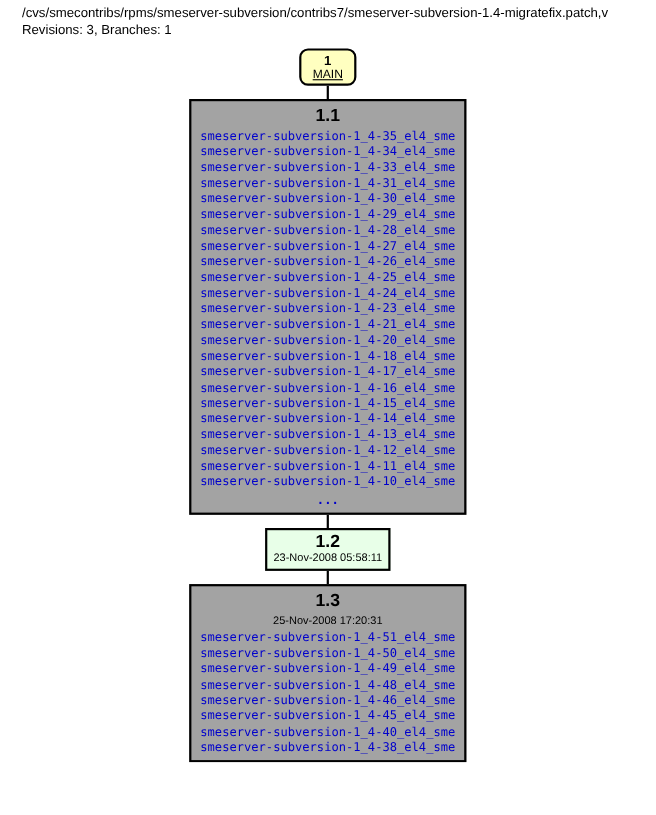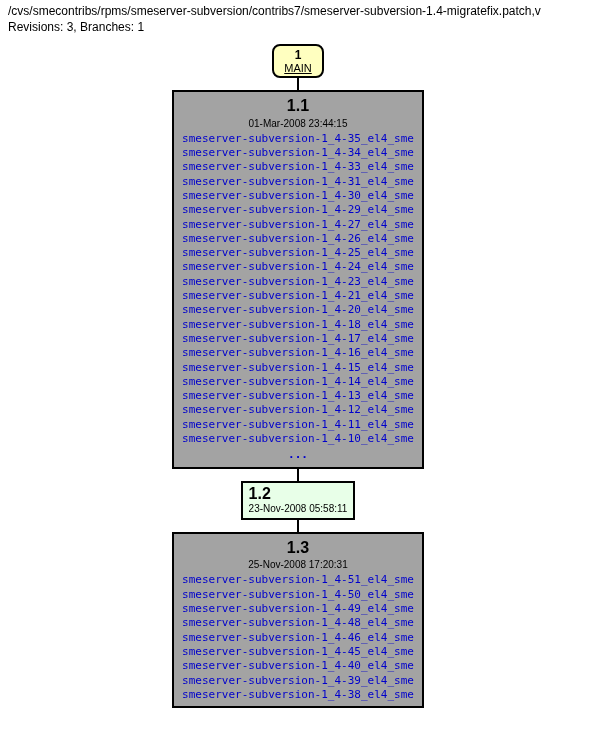--- a/index.html
+++ b/index.html
@@ -3,21 +3,21 @@
   <meta charset="utf-8">
   <style>
     body {
       margin: 0;
       padding: 0;
       font-family: sans-serif;
       background: #ffffff;
       width: 596px;
     }
     .header {
-      padding: 4px 8px;
+      padding: 4px 20px;
       font-family: sans-serif;
       font-size: 12px;
       color: #000;
     }
     .header-path {
       margin-bottom: 2px;
     }
     .header-stats {
       margin-bottom: 4px;
     }
@@ -80,21 +80,21 @@
       font-family: monospace;
       font-size: 11px;
       font-weight: bold;
       margin-top: 2px;
     }
     .small-rev-box {
       display: inline-block;
       border: 2px solid #000;
       background: #e8ffe8;
       padding: 2px 6px;
-      text-align: left;
+      text-align: center;
     }
   </style>
 </head>
 <body>
 
 <div class="header">
   <div class="header-path">/cvs/smecontribs/rpms/smeserver-subversion/contribs7/smeserver-subversion-1.4-migratefix.patch,v</div>
   <div class="header-stats">Revisions: 3, Branches: 1</div>
 </div>
 
@@ -102,28 +102,28 @@
 
   <div class="branch-box">
     <div class="branch-num">1</div>
     <div class="branch-name">MAIN</div>
   </div>
 
   <div class="connector"></div>
 
   <div class="revision-box">
     <div class="rev-number">1.1</div>
-    <div class="rev-date">01-Mar-2008 23:44:15</div>
     <div id="tags-0">
         <div class="rev-tag">smeserver-subversion-1_4-35_el4_sme</div>
         <div class="rev-tag">smeserver-subversion-1_4-34_el4_sme</div>
         <div class="rev-tag">smeserver-subversion-1_4-33_el4_sme</div>
         <div class="rev-tag">smeserver-subversion-1_4-31_el4_sme</div>
         <div class="rev-tag">smeserver-subversion-1_4-30_el4_sme</div>
         <div class="rev-tag">smeserver-subversion-1_4-29_el4_sme</div>
+        <div class="rev-tag">smeserver-subversion-1_4-28_el4_sme</div>
         <div class="rev-tag">smeserver-subversion-1_4-27_el4_sme</div>
         <div class="rev-tag">smeserver-subversion-1_4-26_el4_sme</div>
         <div class="rev-tag">smeserver-subversion-1_4-25_el4_sme</div>
         <div class="rev-tag">smeserver-subversion-1_4-24_el4_sme</div>
         <div class="rev-tag">smeserver-subversion-1_4-23_el4_sme</div>
         <div class="rev-tag">smeserver-subversion-1_4-21_el4_sme</div>
         <div class="rev-tag">smeserver-subversion-1_4-20_el4_sme</div>
         <div class="rev-tag">smeserver-subversion-1_4-18_el4_sme</div>
         <div class="rev-tag">smeserver-subversion-1_4-17_el4_sme</div>
         <div class="rev-tag">smeserver-subversion-1_4-16_el4_sme</div>
@@ -150,19 +150,18 @@
     <div class="rev-number">1.3</div>
     <div class="rev-date">25-Nov-2008 17:20:31</div>
     <div id="tags-2">
         <div class="rev-tag">smeserver-subversion-1_4-51_el4_sme</div>
         <div class="rev-tag">smeserver-subversion-1_4-50_el4_sme</div>
         <div class="rev-tag">smeserver-subversion-1_4-49_el4_sme</div>
         <div class="rev-tag">smeserver-subversion-1_4-48_el4_sme</div>
         <div class="rev-tag">smeserver-subversion-1_4-46_el4_sme</div>
         <div class="rev-tag">smeserver-subversion-1_4-45_el4_sme</div>
         <div class="rev-tag">smeserver-subversion-1_4-40_el4_sme</div>
-        <div class="rev-tag">smeserver-subversion-1_4-39_el4_sme</div>
         <div class="rev-tag">smeserver-subversion-1_4-38_el4_sme</div>
       </div>
     
   </div>
 
 </div>
 
 </body></html>

